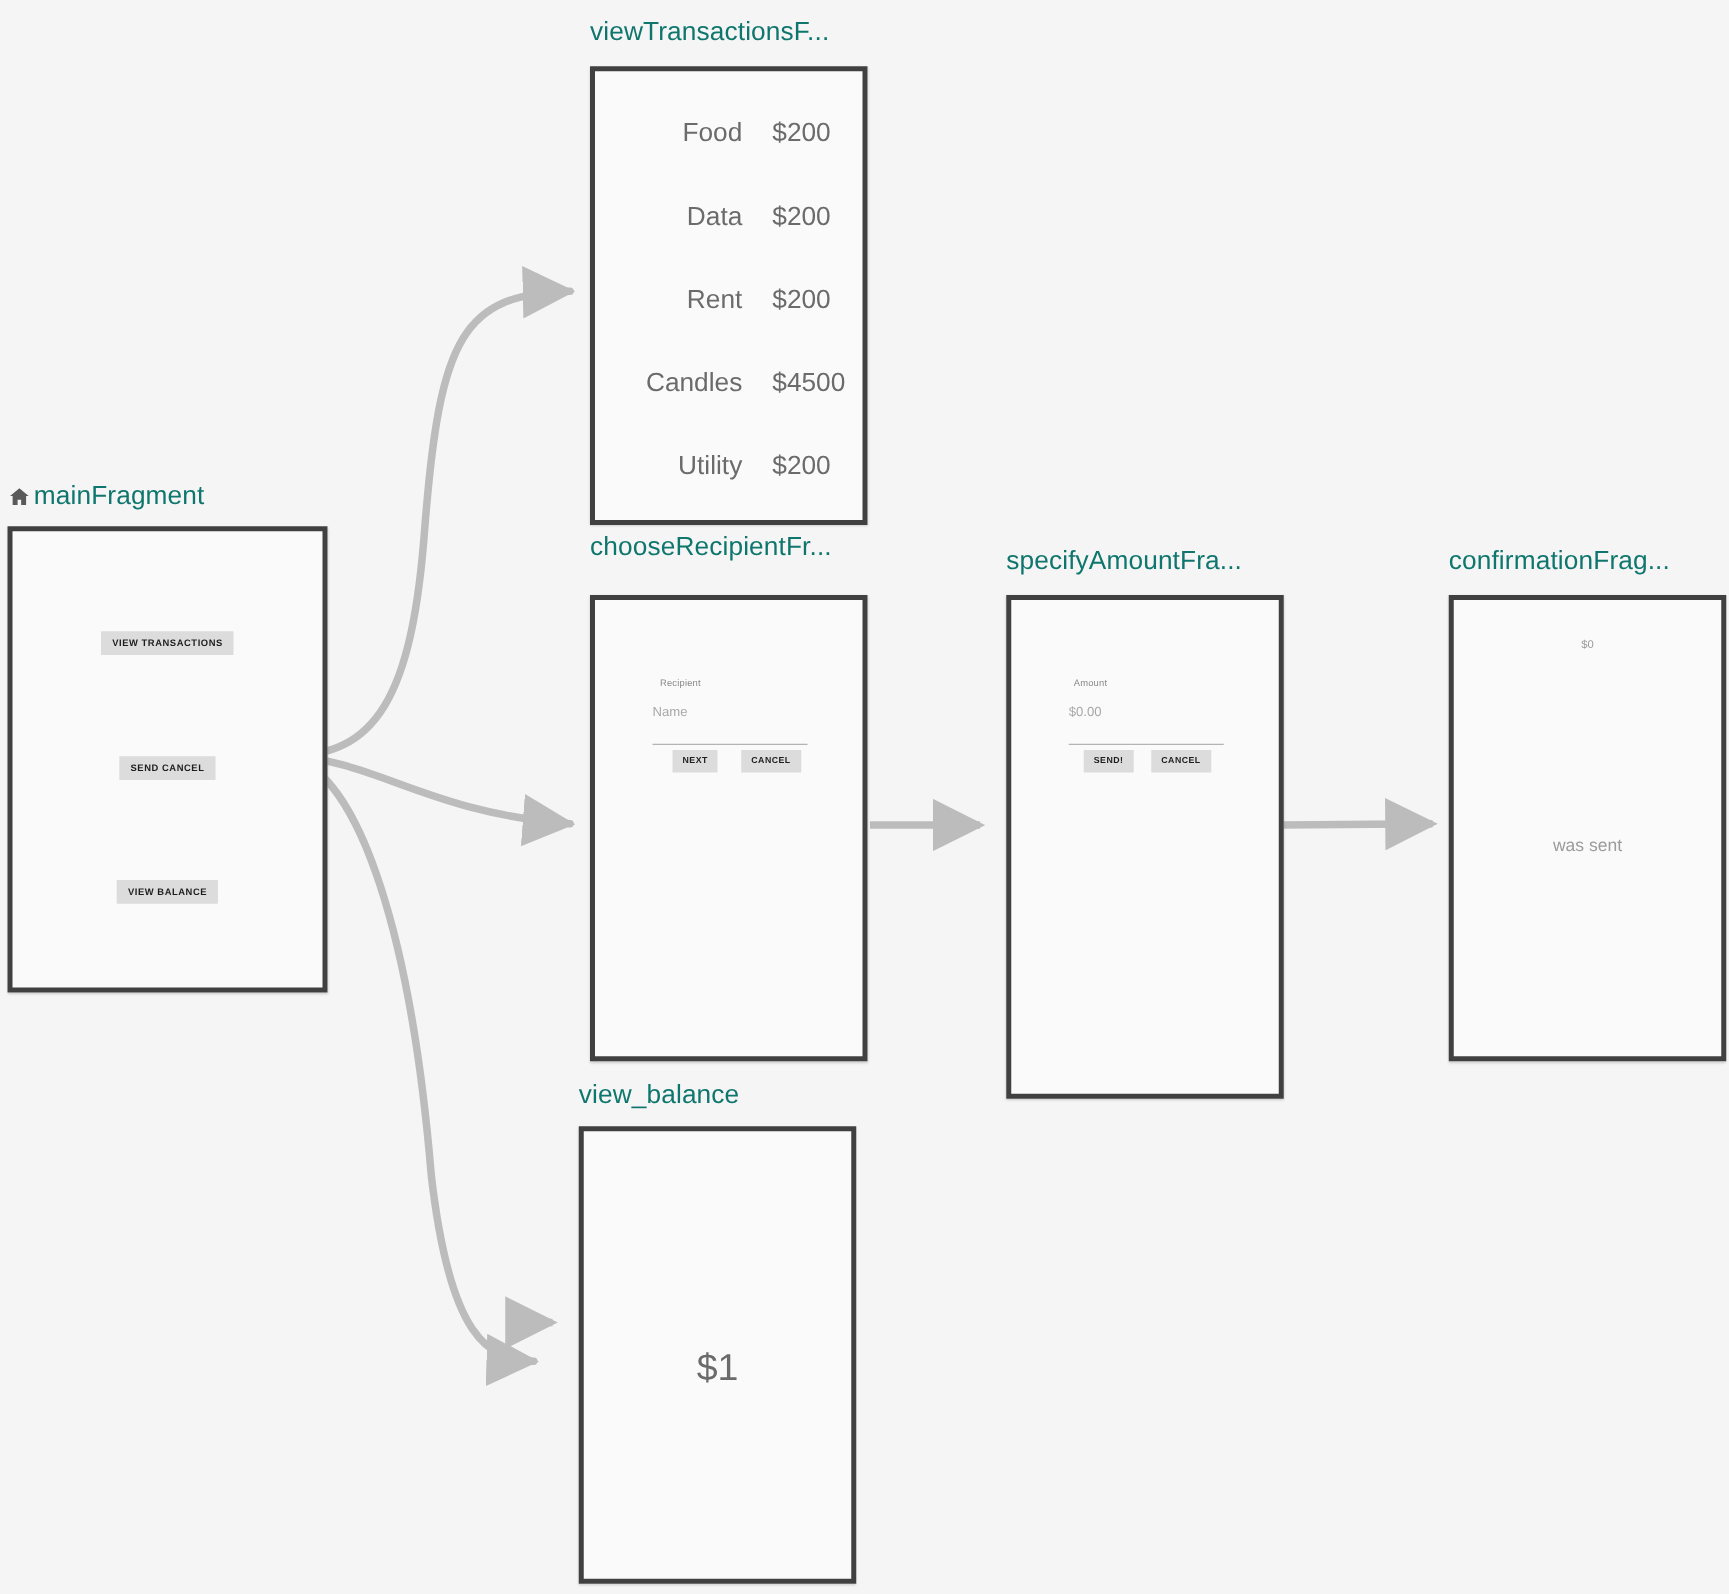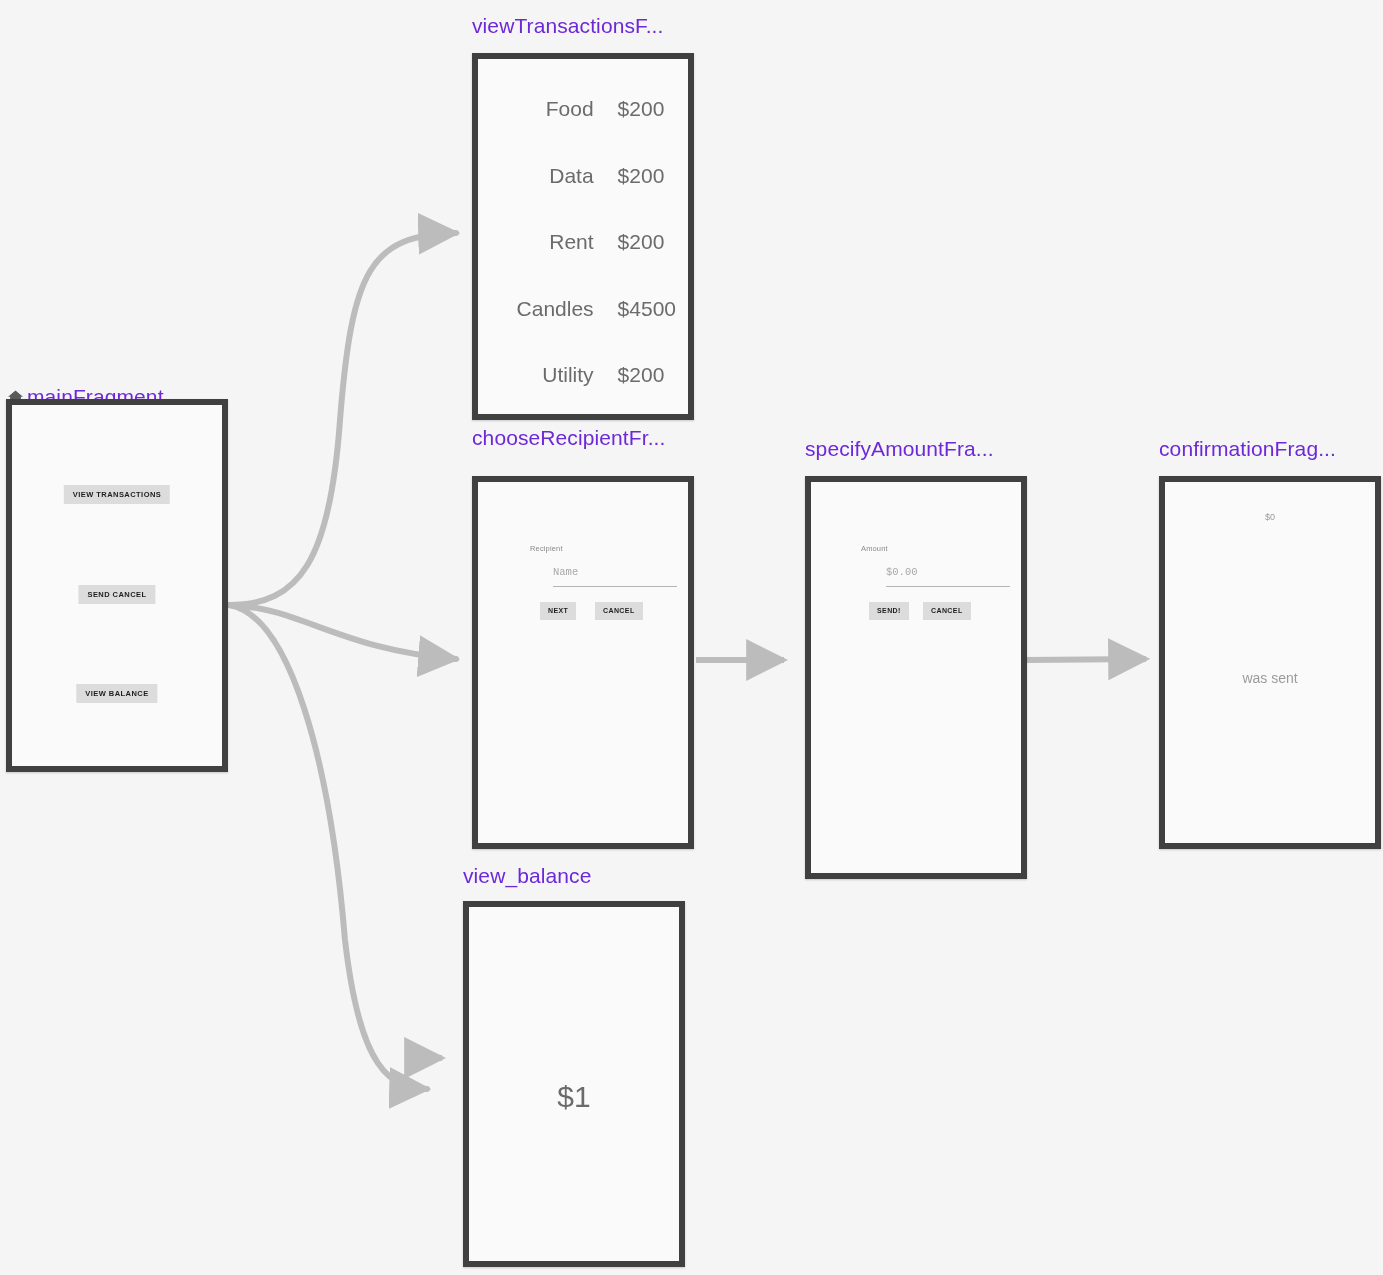--- a/index.html
+++ b/index.html
@@ -19,34 +19,34 @@
     position: absolute;
     left: 0; top: 0;
     width: 1383px; height: 1275px;
     pointer-events: none;
   }
   .dest-label {
     position: absolute;
     font-family: "Liberation Sans", sans-serif;
     font-size: 21px;
     font-weight: 400;
-    color: #6d28d9;
+    color: #0f766e;
     letter-spacing: .1px;
     white-space: nowrap;
   }
   .dest-label.with-icon {
     display: flex;
     align-items: center;
     gap: 2px;
   }
   .home-icon { display: inline-block; width: 19px; height: 19px; flex: 0 0 auto; }
   .frag {
     position: absolute;
     background: #fafafa;
-    border: 6px solid #404040;
+    border: 4px solid #404040;
     box-shadow: 0 1px 2px rgba(0,0,0,.18);
   }
   
   .mf-inner {
     position: relative;
     width: 100%; height: 100%;
   }
   .mf-btn {
     position: absolute;
     left: 50%;
@@ -79,23 +79,22 @@
     font-size: 7.5px;
     color: #8a8a8a;
     letter-spacing: .15px;
     font-family: "Liberation Sans", sans-serif;
   }
   .form-input {
     position: absolute;
     font-size: 10.5px;
     color: #a8a8a8;
     border-bottom: 1px solid #b4b4b4;
-    padding-bottom: 8px;
-    font-family: Liberation Mono, monospace;
-    margin-left: 29px;
+    padding-bottom: 19px;
+    font-family: Liberation Sans, sans-serif;
   }
   .form-btn {
     position: absolute;
     background: #dcdcdc;
     color: #1d1d1d;
     font-size: 7px;
     font-weight: 700;
     letter-spacing: .4px;
     padding: 5px 8px;
     line-height: 8px;
@@ -149,21 +148,21 @@
 
   <div class="dest-label with-icon" style="left:6px; top:385px;">
     <span class="home-icon">
       <svg viewBox="0 0 24 24" width="19" height="19" aria-hidden="true">
         <path fill="#5a5a5a" d="M12 3.2 2.6 11.2h2.6v9.1h5.0v-5.4h3.6v5.4h5.0v-9.1h2.6z"></path>
       </svg>
     </span>
     <span>mainFragment</span>
   </div>
 
-  <div class="frag" style="left:6px; top:399px; width:222px; height:373px;">
+  <div class="frag" style="left:6px; top:421px; width:256px; height:373px;">
     <div class="mf-inner">
       <div class="mf-btn" style="top:80px;">VIEW TRANSACTIONS</div>
       <div class="mf-btn" style="top:180px;">SEND CANCEL</div>
       <div class="mf-btn" style="top:279px;">VIEW BALANCE</div>
     </div>
   </div>
 
   <div class="dest-label" style="left:472px; top:14px;">viewTransactionsF...</div>
 
   <div class="frag" style="left:472px; top:53px; width:222px; height:367px;">

